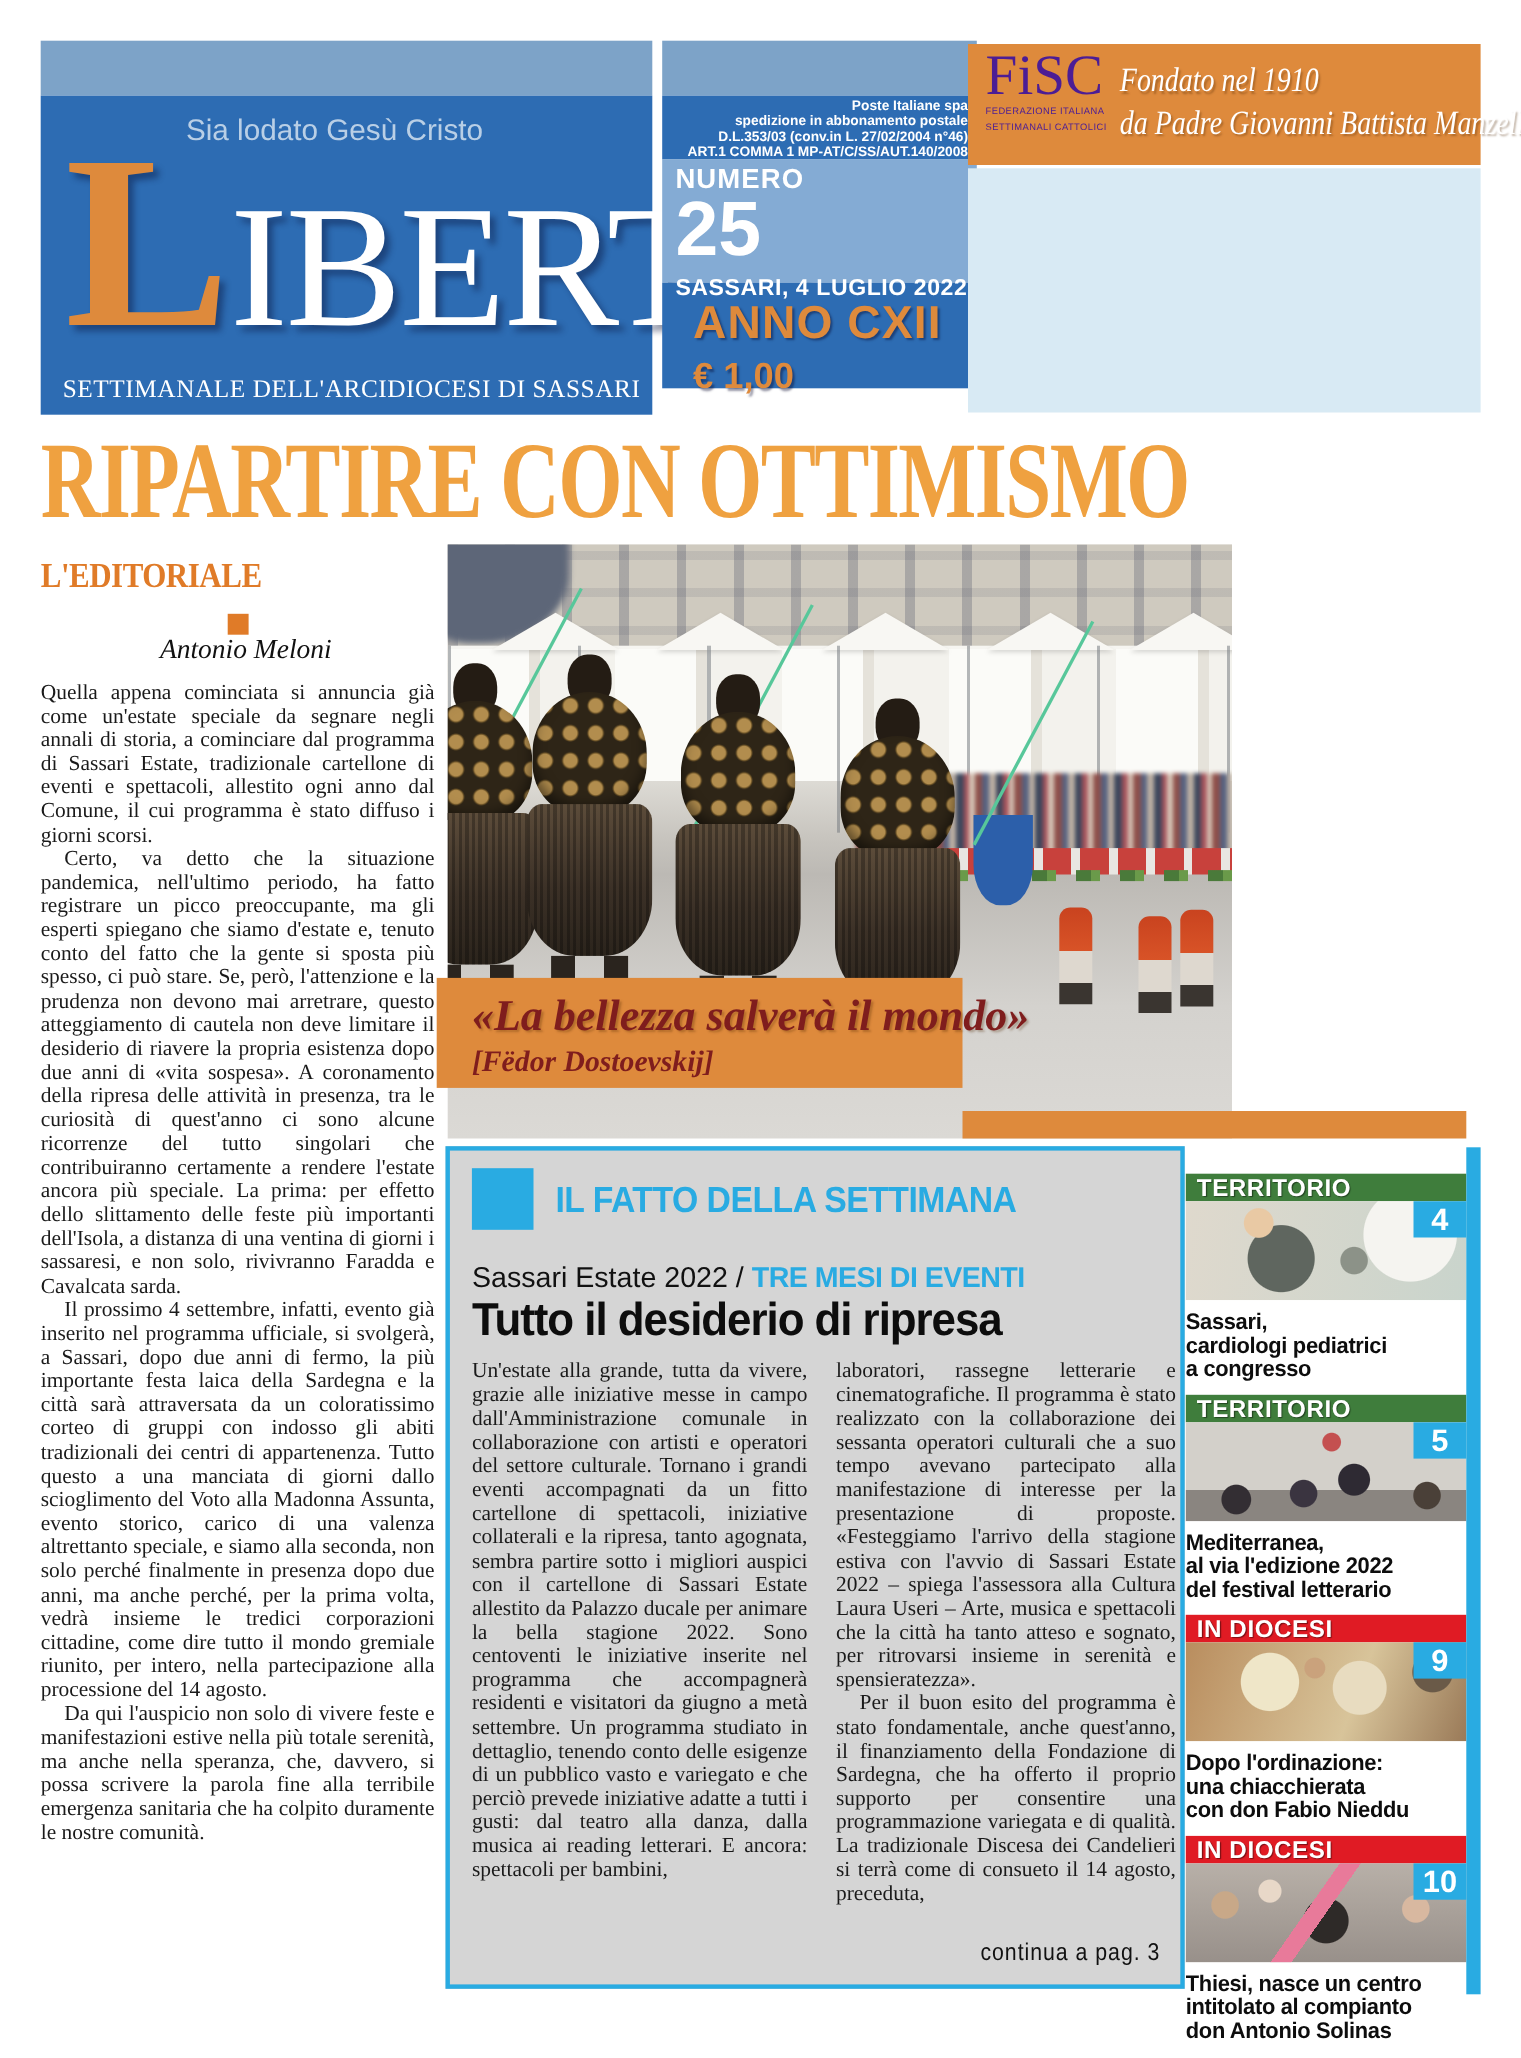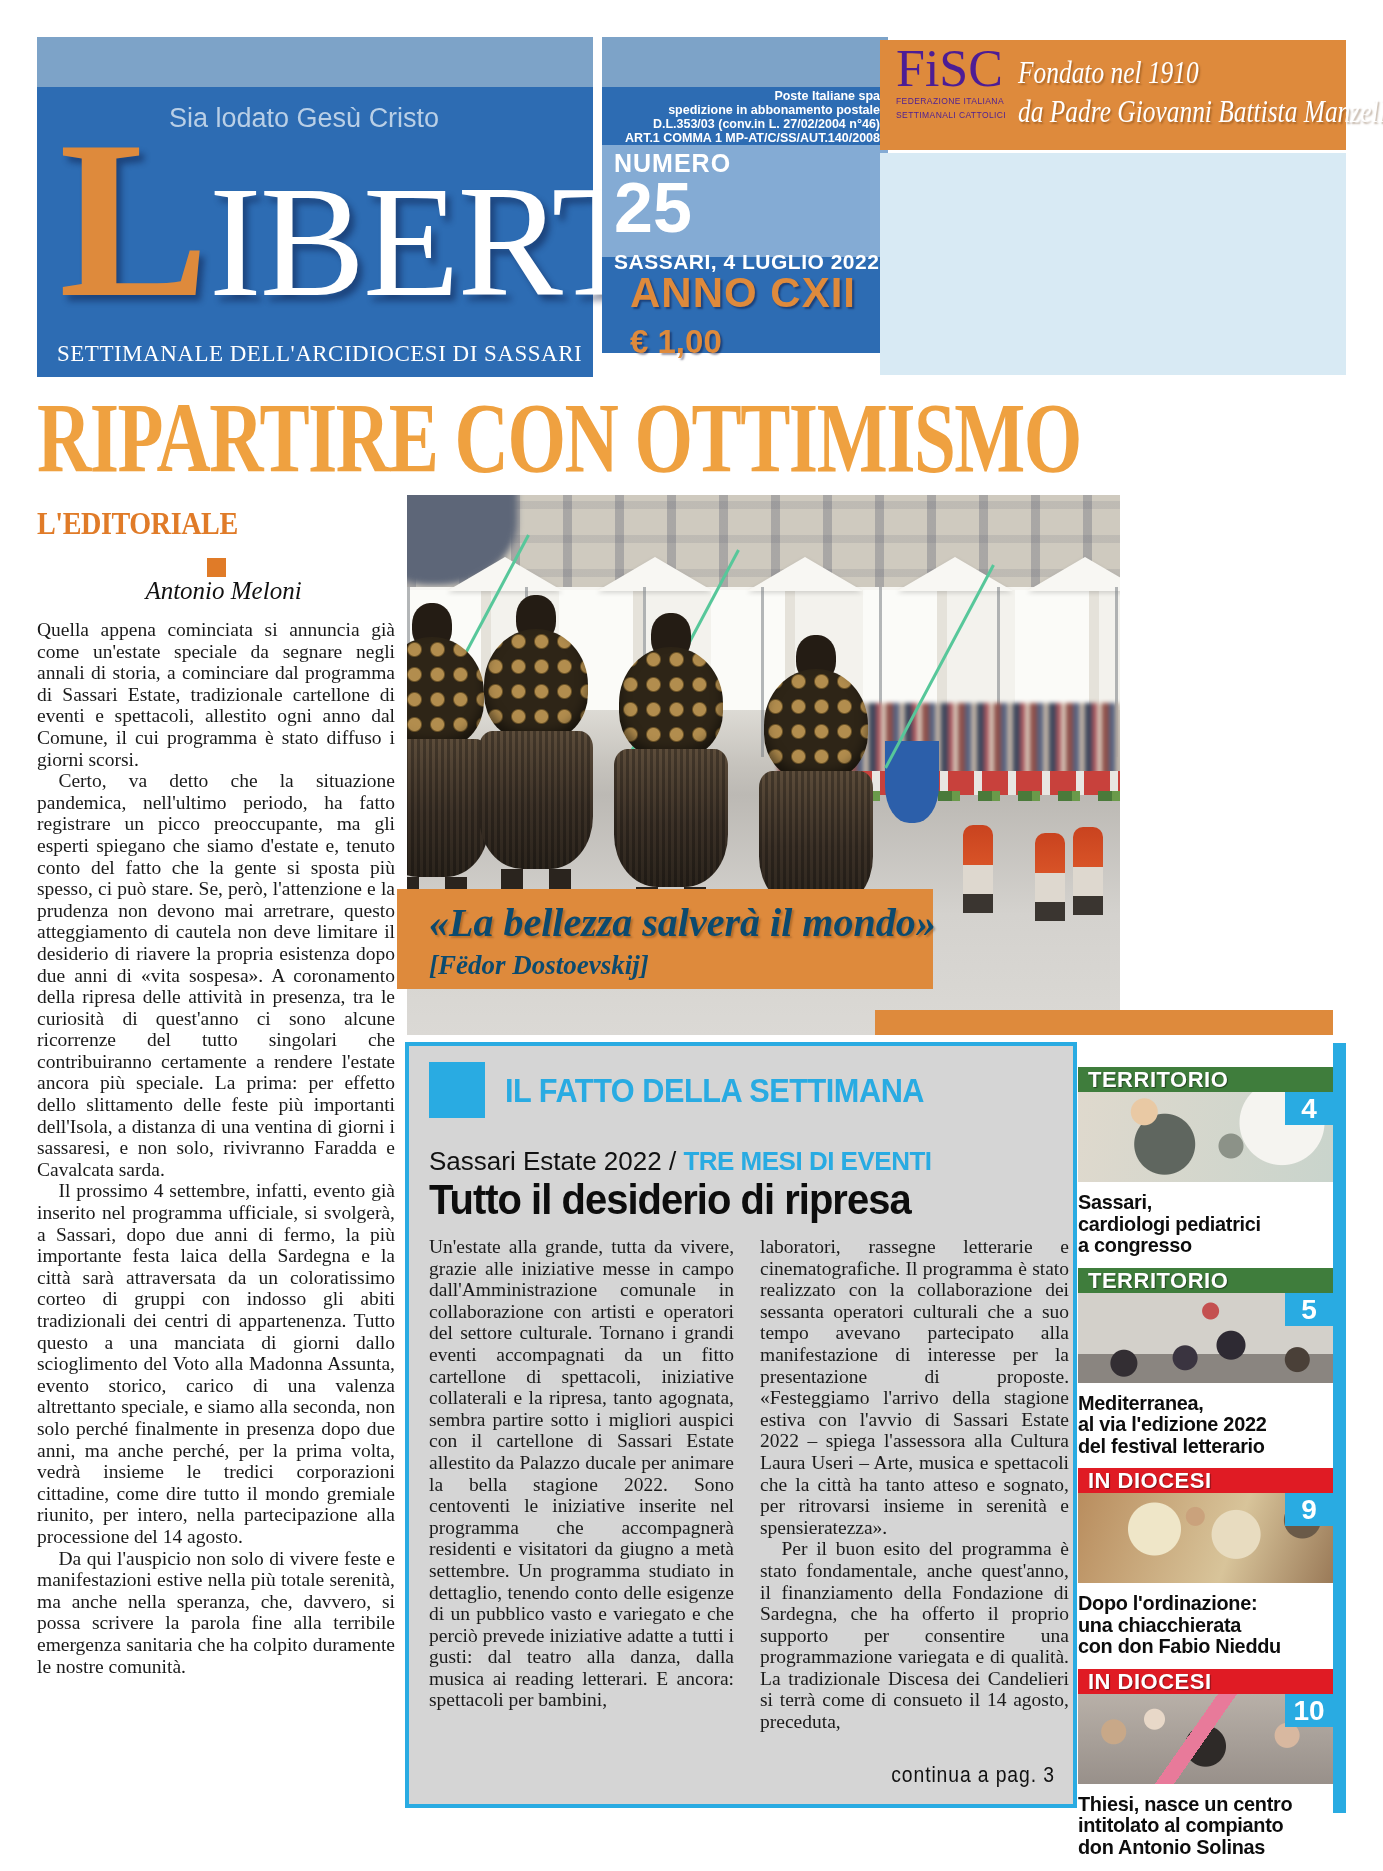--- a/index.html
+++ b/index.html
@@ -99,22 +99,22 @@
   .mam-fur{width:114px;height:138px;margin:-10px auto 0;border-radius:12% 12% 38% 38%;
     background:linear-gradient(#5c4c3a,#3c3127 55%,#2b241c);
     background-image:repeating-linear-gradient(90deg,rgba(0,0,0,.28) 0 3px,transparent 3px 6px),
                      linear-gradient(#5c4c3a,#3c3127 55%,#2b241c);}
   .mam-legs{width:70px;height:40px;margin:0 auto;
     background:linear-gradient(90deg,#2a241e 0 22px,transparent 22px 48px,#2a241e 48px 70px);}
   .redfig{position:absolute;width:30px;height:88px;border-radius:10px 10px 0 0;
     background:linear-gradient(#c9431f 0,#d85327 45%,#ded8cf 45% 78%,#3a3530 78%);}
 
   
-  .cap-block{position:absolute;left:397px;top:889px;width:536px;height:100px;
-             background:var(--c-orange,#de8a3c);color:#0c4a6e;padding:10px 0 0 32px;box-sizing:border-box;}
+  .cap-block{position:absolute;left:397px;top:889px;width:478px;height:100px;
+             background:var(--c-orange,#de8a3c);color:#7f1d1d;padding:10px 0 0 32px;box-sizing:border-box;}
   .cap-quote{font-family:"Liberation Serif",serif;font-style:italic;font-weight:bold;font-size:40px;
              text-shadow:2px 2px 2px rgba(80,40,0,.3);white-space:nowrap;}
   .cap-author{font-family:"Liberation Serif",serif;font-style:italic;font-weight:bold;font-size:27px;margin-top:4px;}
   .cap-strip{position:absolute;left:875px;top:1010px;width:458px;height:25px;background:var(--c-orange,#de8a3c);}
 
   
   .feature-box{position:absolute;left:405px;top:1042px;width:672px;height:766px;box-sizing:border-box;
                background:var(--c-grey,#d5d5d5);border:4px solid var(--c-cyan,#29abe2);}
   .cyan-sq{position:absolute;left:20px;top:16px;width:56px;height:56px;background:var(--c-cyan,#29abe2);}
   .kicker{position:absolute;left:96px;top:26px;font-family:"Liberation Sans",sans-serif;

